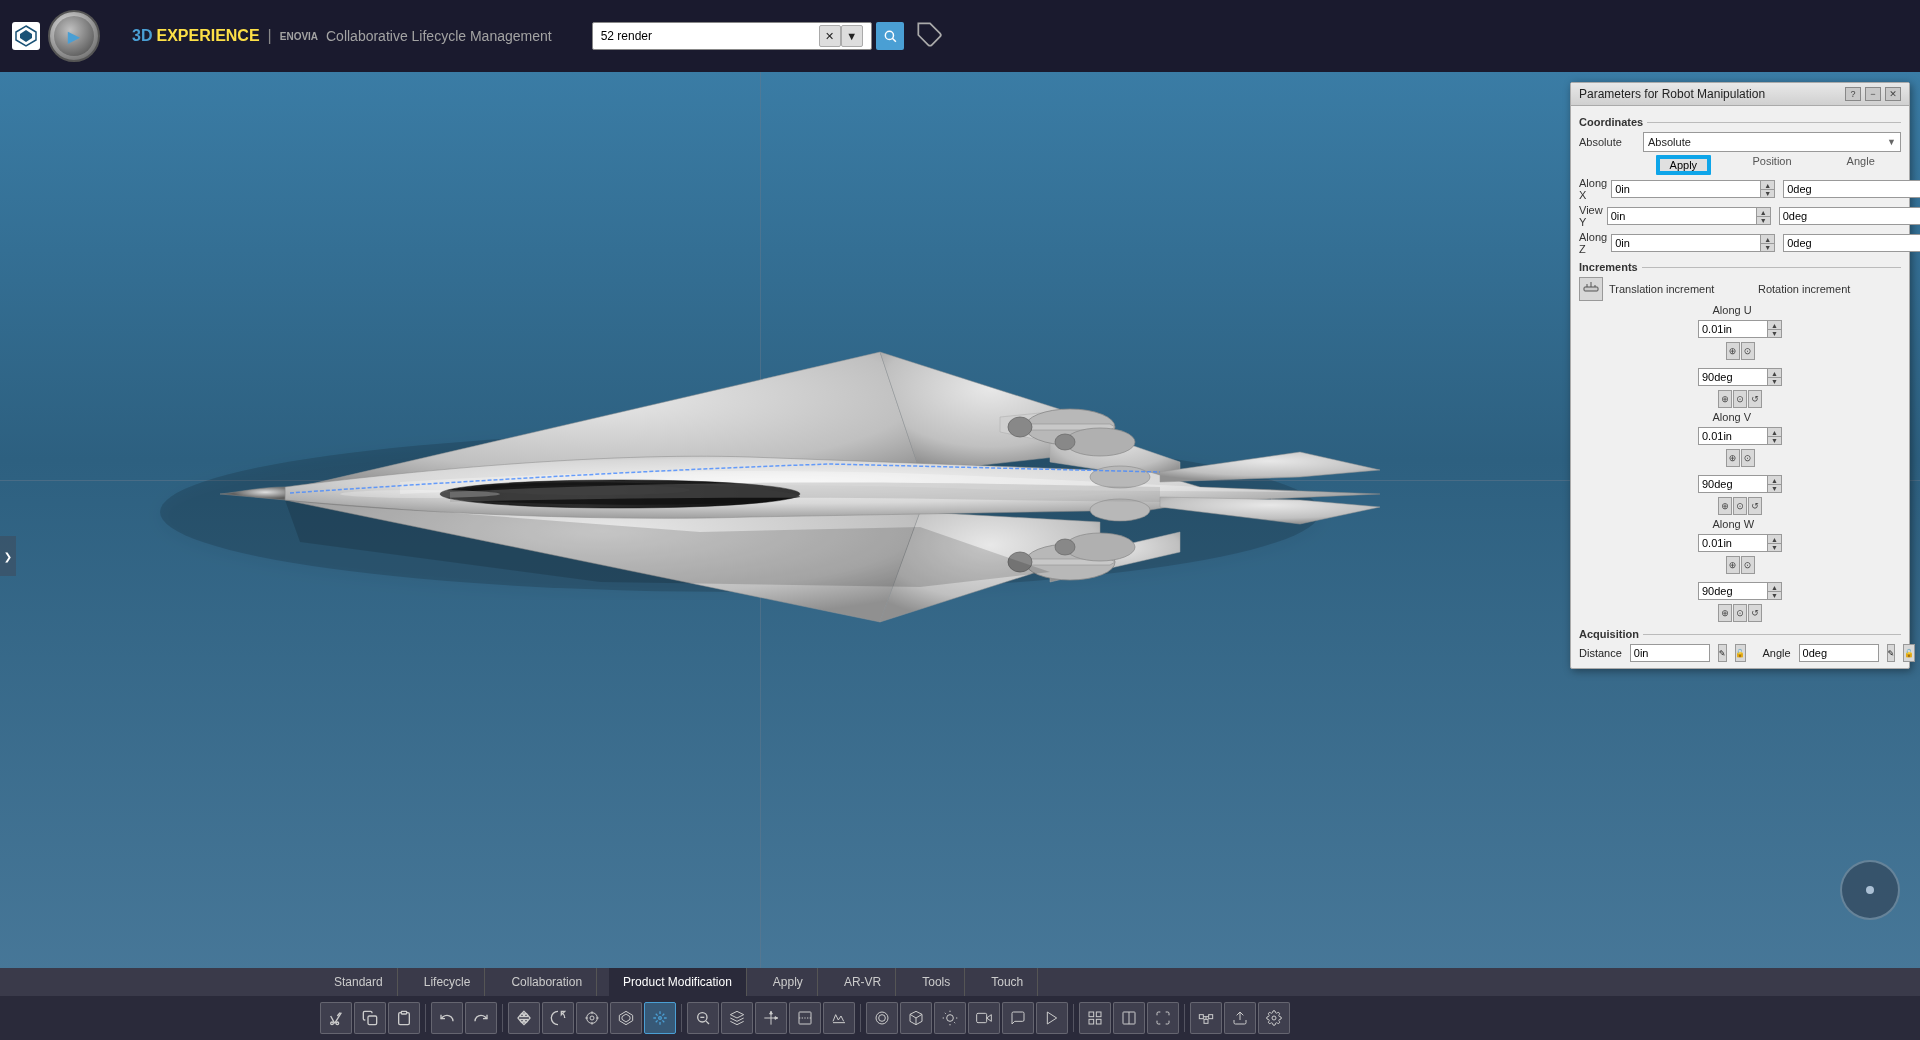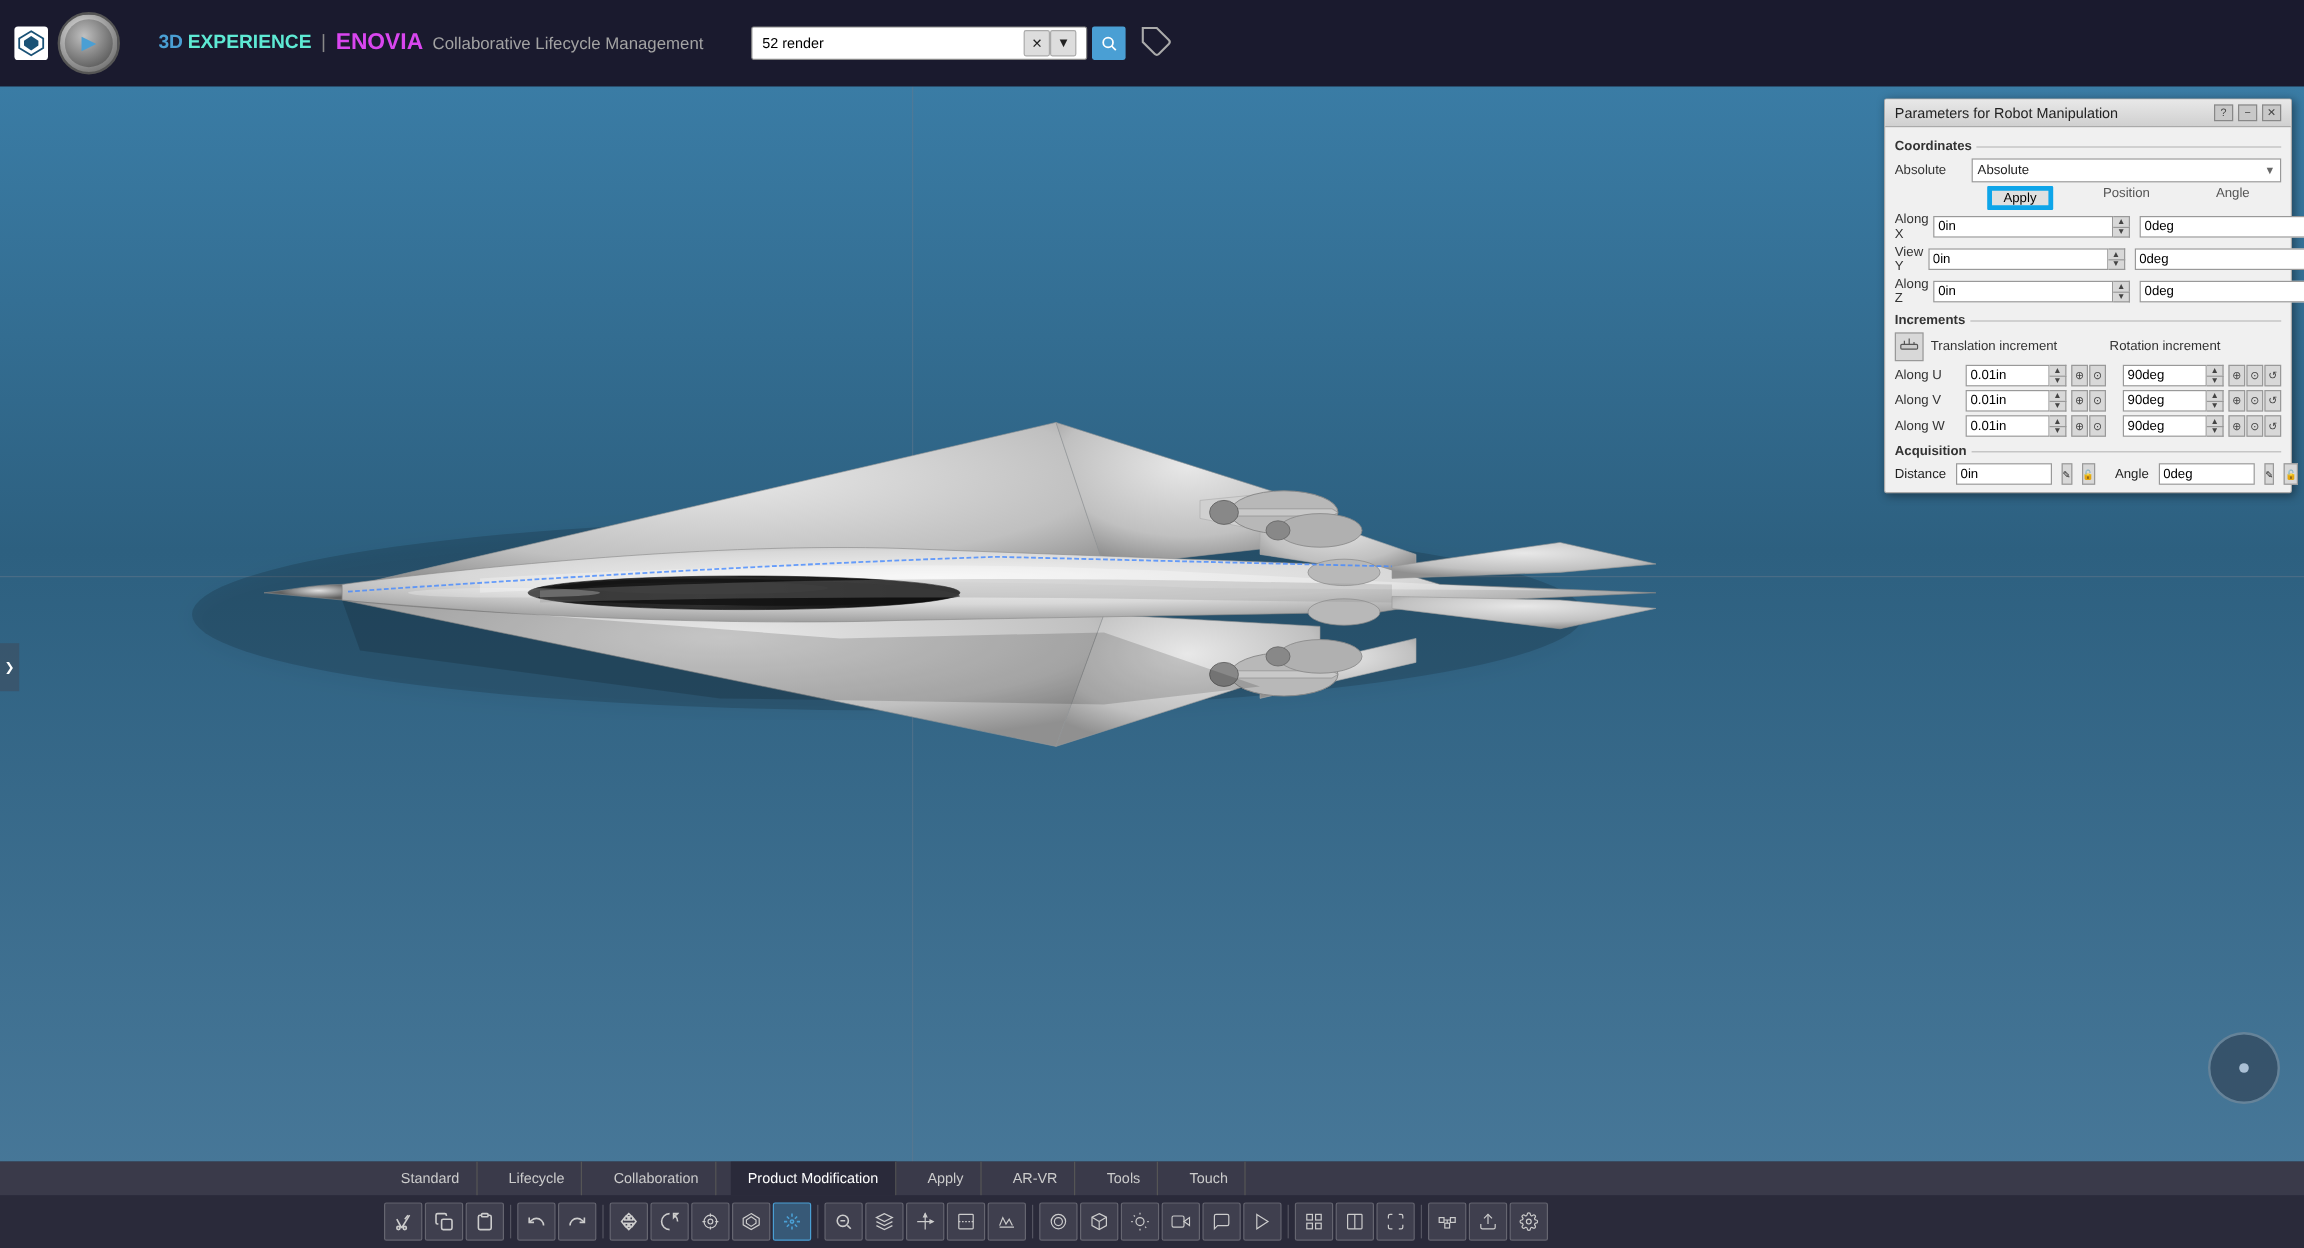--- a/index.html
+++ b/index.html
@@ -27,23 +27,23 @@
     #compass-inner {
       width: 40px; height: 40px; border-radius: 50%;
       background: radial-gradient(circle at 40% 35%, #c0c0c0, #444);
       display: flex; align-items: center; justify-content: center;
     }
     #play-icon { color: #4a9fd4; font-size: 16px; }
     #app-title {
       display: flex; align-items: center; gap: 4px; padding: 0 20px;
     }
     #app-title .three { color: #4a9fd4; font-weight: bold; font-size: 16px; }
-    #app-title .dexp { color: #5eead4; font-weight: bold; font-size: 16px; }
+    #app-title .dexp { color: #fde047; font-weight: bold; font-size: 16px; }
     #app-title .sep { color: #888; font-size: 16px; margin: 0 4px; }
-    #app-title .enovia { color: #d946ef; font-weight: bold; font-size: 19px; }
+    #app-title .enovia { color: #a3a3a3; font-weight: bold; font-size: 10px; }
     #app-title .sub { color: #a3a3a3; font-size: 14px; text-align: right; }
     #search-area {
       display: flex; align-items: center; gap: 4px; margin-left: 20px;
     }
     #search-box {
       width: 280px; height: 28px; background: #fff; border: 1px solid #888;
       border-radius: 2px; padding: 0 8px; font-size: 12px; display: flex; align-items: center;
     }
     #search-input-field {
       background: transparent; border: none; outline: none; flex: 1; font-size: 12px;
@@ -142,21 +142,21 @@
     }
     .spin-group { display: flex; flex-direction: column; }
     .spin-up { height: 9px; border-bottom: none; }
     .spin-down { height: 9px; }
 
     
     .inc-icon {
       width: 24px; height: 24px; background: #d8d8d8; border: 1px solid #999;
       display: flex; align-items: center; justify-content: center; font-size: 14px; cursor: pointer;
     }
-    .inc-row { display: flex; align-items: center; margin-bottom: 3px; gap: 4px; }
+    .inc-row { display: flex; align-items: center; margin-bottom: 3px; gap: 4px; flex-direction: column; }
     .inc-label { font-size: 11px; width: 55px; color: #333; }
     .inc-input { width: 70px; height: 18px; border: 1px solid #999; background: white; font-size: 11px; padding: 0 3px; }
     .inc-angle-input { width: 70px; height: 18px; border: 1px solid #999; background: white; font-size: 11px; padding: 0 3px; }
     .inc-btns { display: flex; gap: 1px; }
     .inc-btn { width: 14px; height: 18px; background: #d8d8d8; border: 1px solid #999; cursor: pointer; display: flex; align-items: center; justify-content: center; font-size: 9px; color: #444; }
 
     
     .acq-row { display: flex; align-items: center; gap: 8px; }
     .acq-label { font-size: 11px; width: 50px; }
     .acq-input { width: 80px; height: 18px; border: 1px solid #999; background: white; font-size: 11px; padding: 0 3px; }

